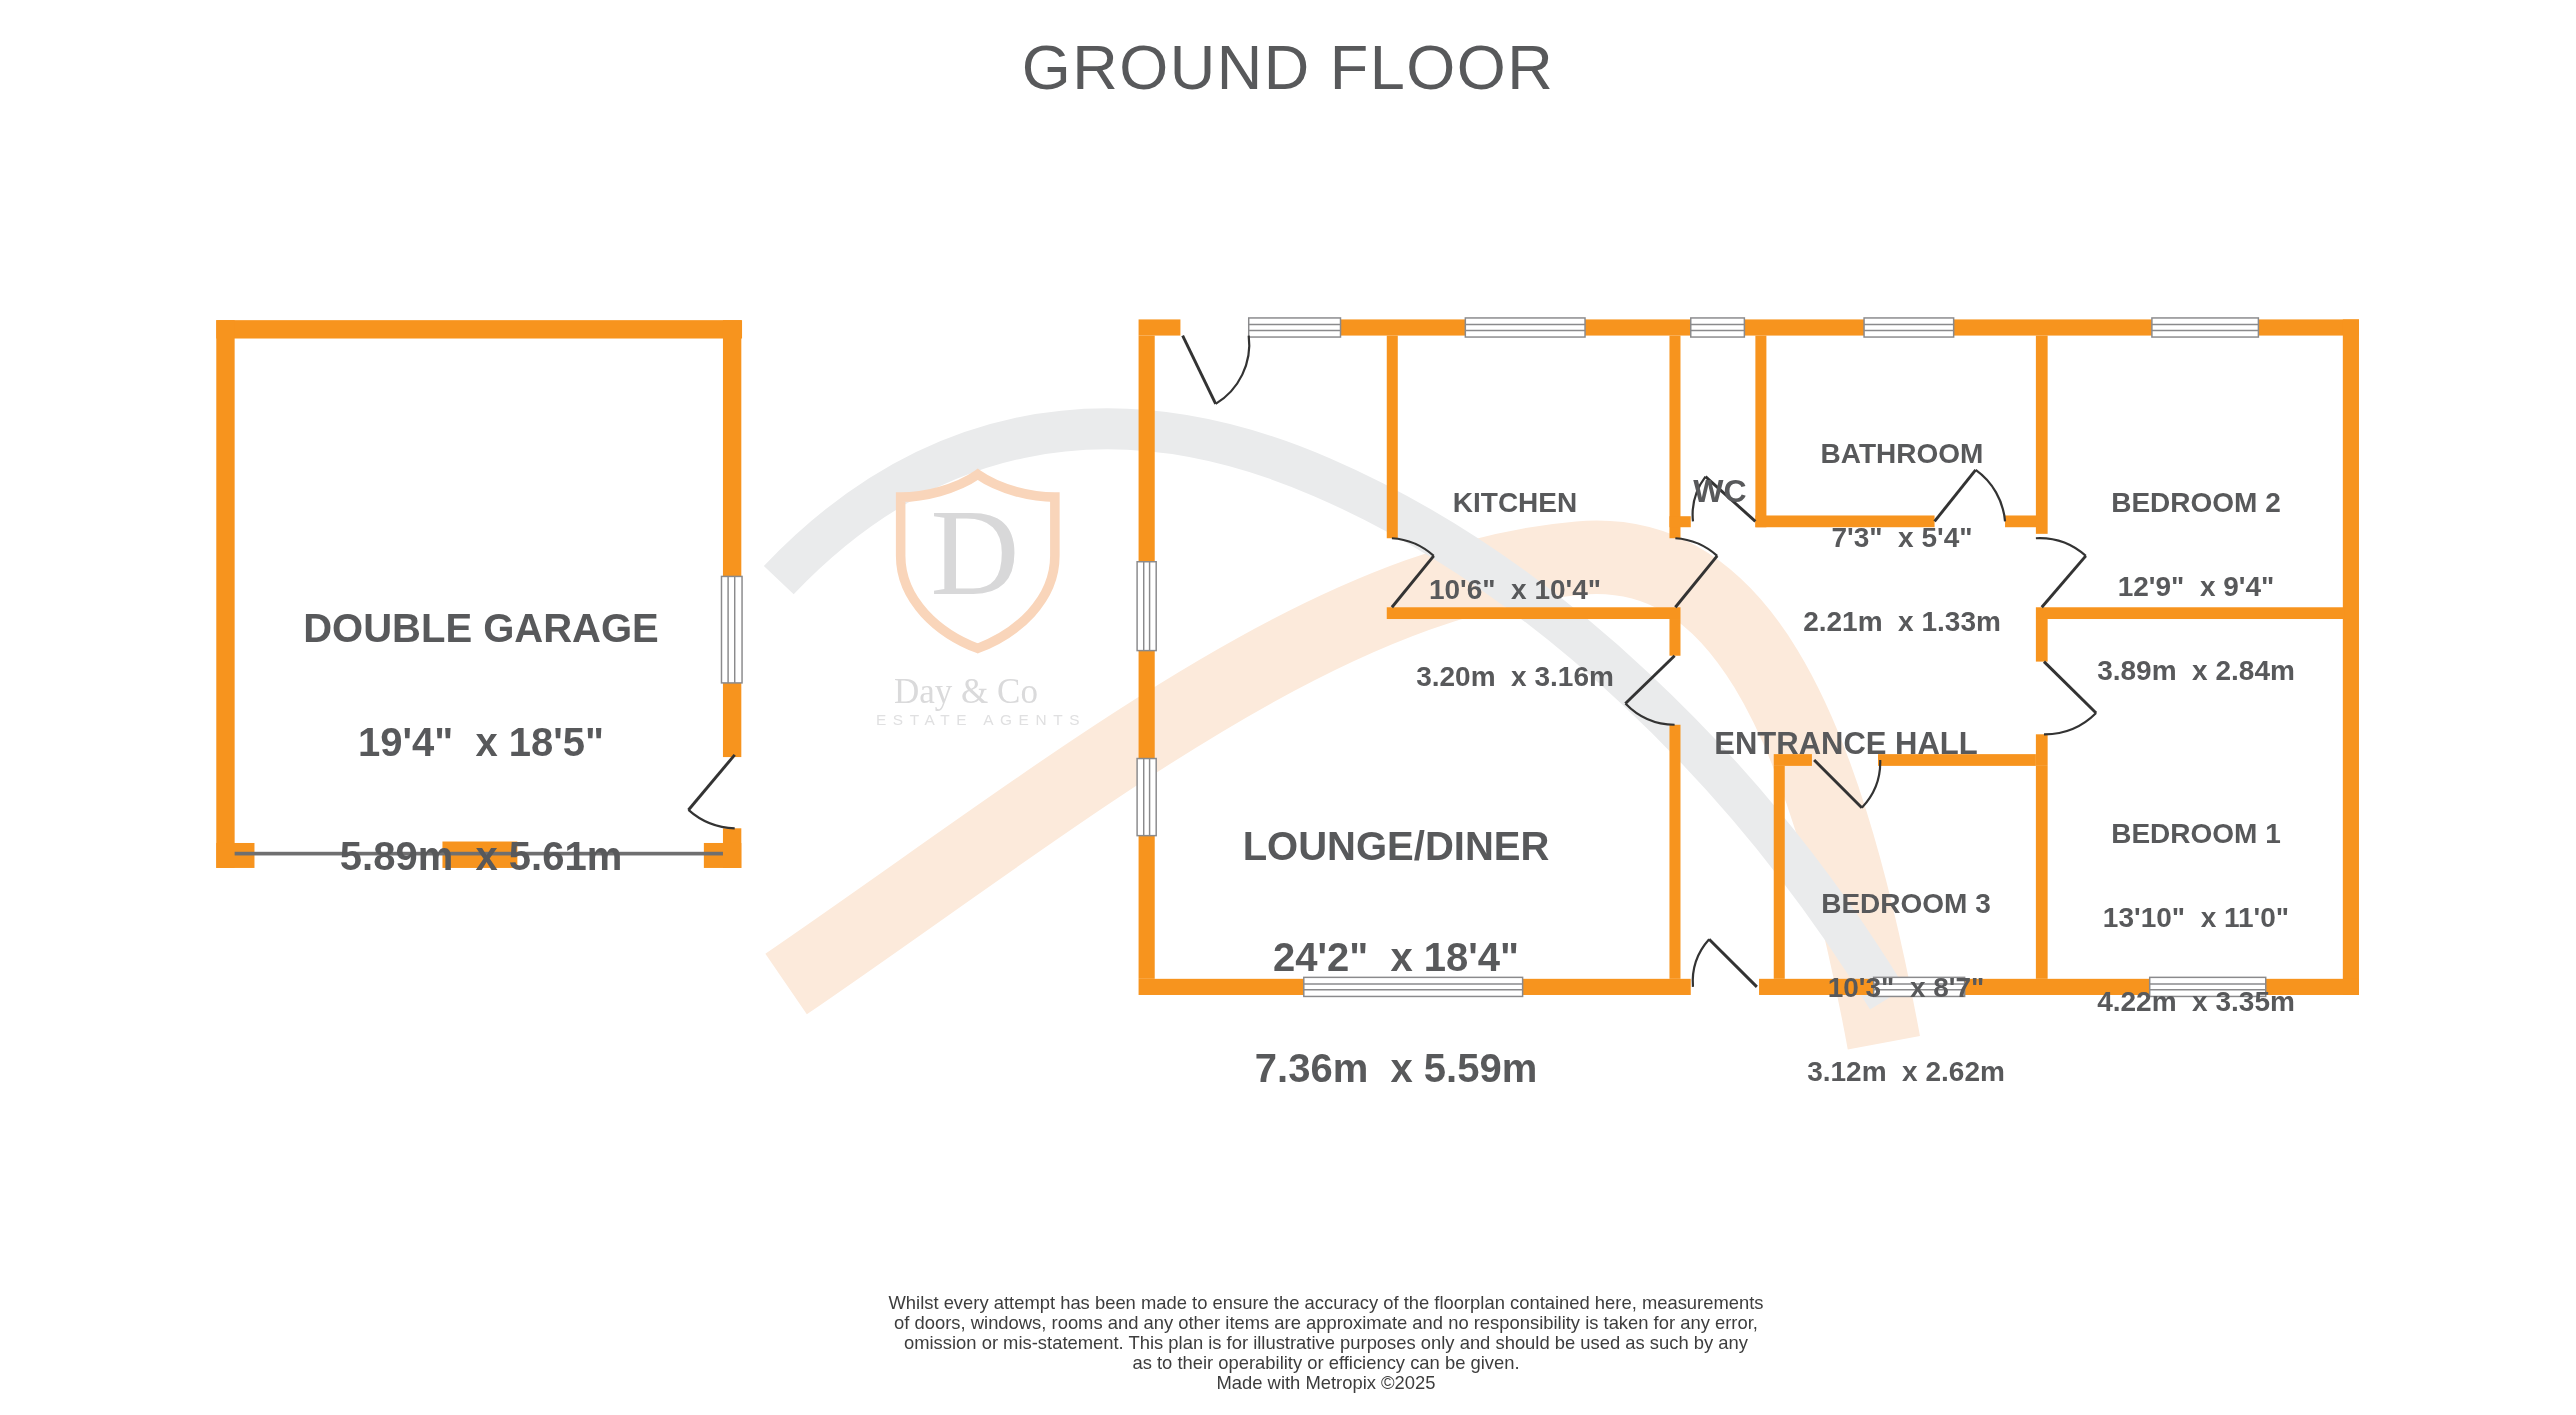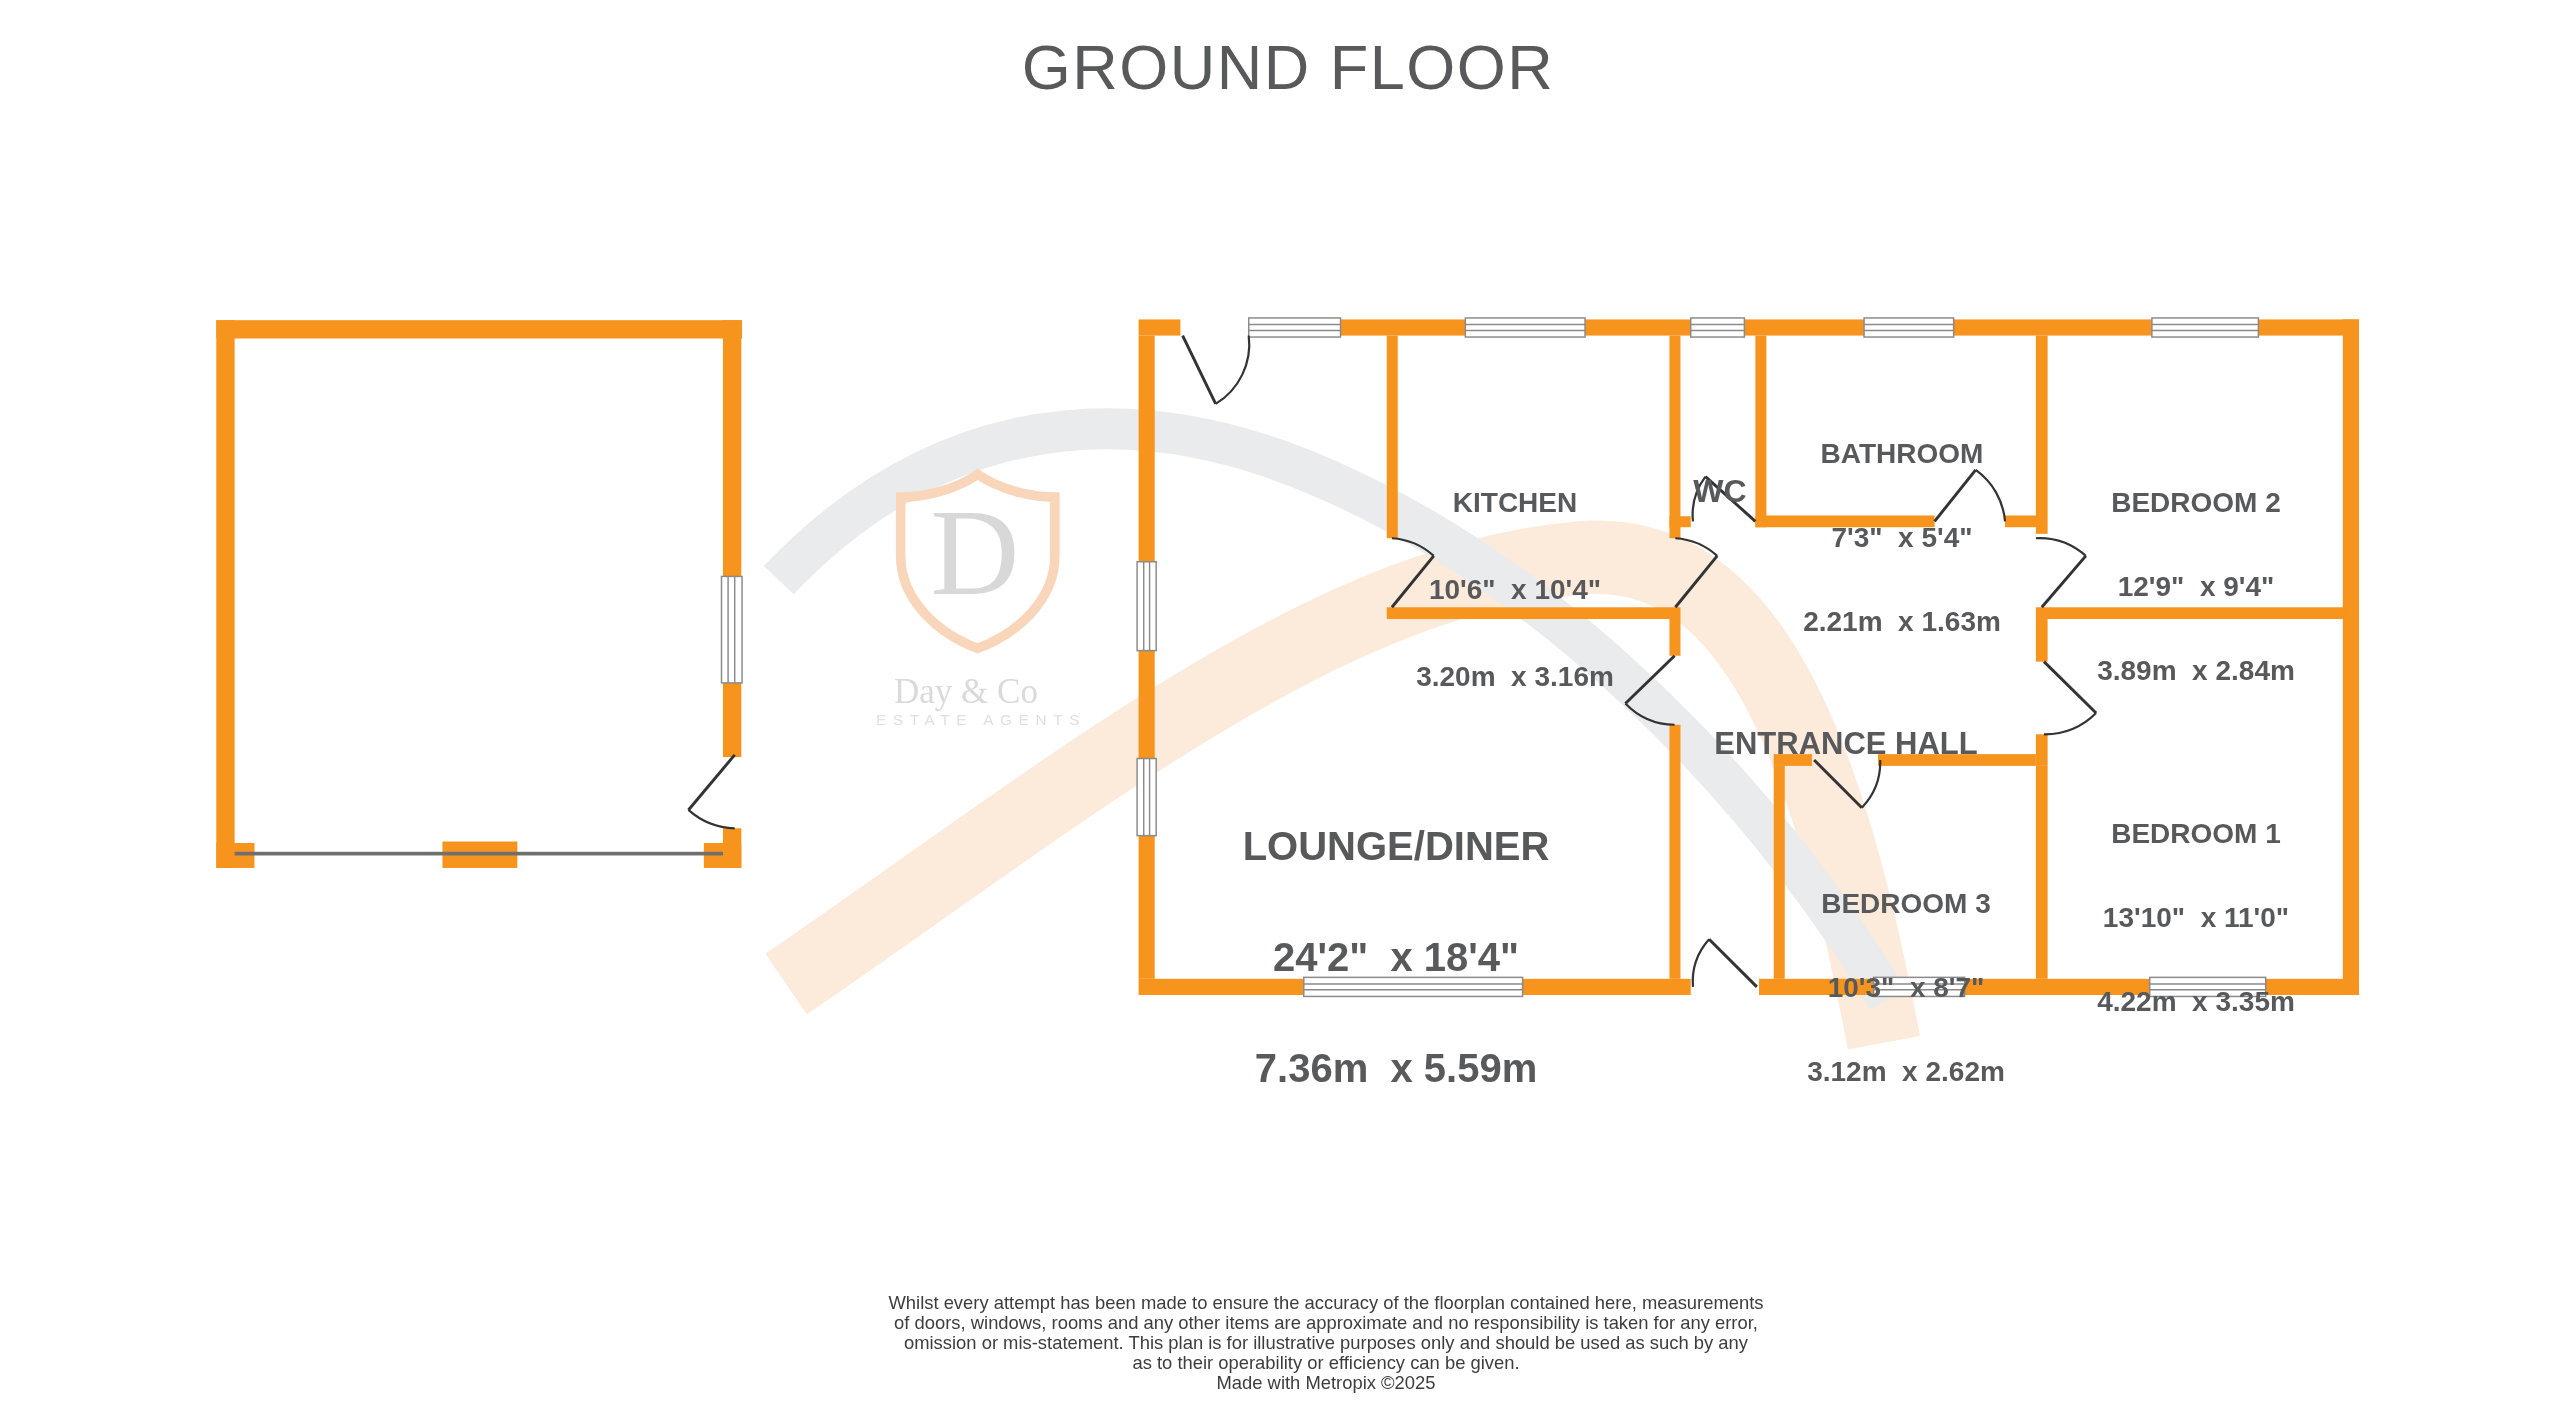--- a/index.html
+++ b/index.html
@@ -205,41 +205,46 @@
       </g>
     </g>
   </svg>
 
   <div class="title" style="left:1288px;top:31px;">GROUND FLOOR</div>
 
   <div class="wm-initial" style="left:975px;top:491px;">D</div>
   <div class="wm-name" style="left:966px;top:674px;">Day &amp; Co</div>
   <div class="wm-tagline" style="left:981px;top:711px;">ESTATE AGENTS</div>
 
+  <div class="room-label lbl-big" style="left:481px;top:533px;">
+    <div>DOUBLE GARAGE</div>
+    <div>19'4"  x 18'5"</div>
+    <div>5.89m  x 5.61m</div>
+  </div>
 
   <div class="room-label lbl-big" style="left:1396px;top:754px;line-height:37px;text-align:center;">
     <div>LOUNGE/DINER</div>
     <div>24'2"  x 18'4"</div>
     <div>7.36m  x 5.59m</div>
   </div>
 
   <div class="room-label lbl-std" style="left:1515px;top:430px;line-height:29px;">
     <div>KITCHEN</div>
     <div>10'6"  x 10'4"</div>
     <div>3.20m  x 3.16m</div>
   </div>
 
   <div class="room-label lbl-wc" style="left:1720px;top:411px;">
     <div>WC</div>
   </div>
 
   <div class="room-label lbl-std" style="left:1902px;top:384px;">
     <div>BATHROOM</div>
     <div>7'3"  x 5'4"</div>
-    <div>2.21m  x 1.63m</div>
+    <div>2.21m  x 1.33m</div>
   </div>
 
   <div class="room-label lbl-std" style="left:2196px;top:433px;">
     <div>BEDROOM 2</div>
     <div>12'9"  x 9'4"</div>
     <div>3.89m  x 2.84m</div>
   </div>
 
   <div class="room-label lbl-hall" style="left:1846px;top:666px;">
     <div>ENTRANCE HALL</div>

